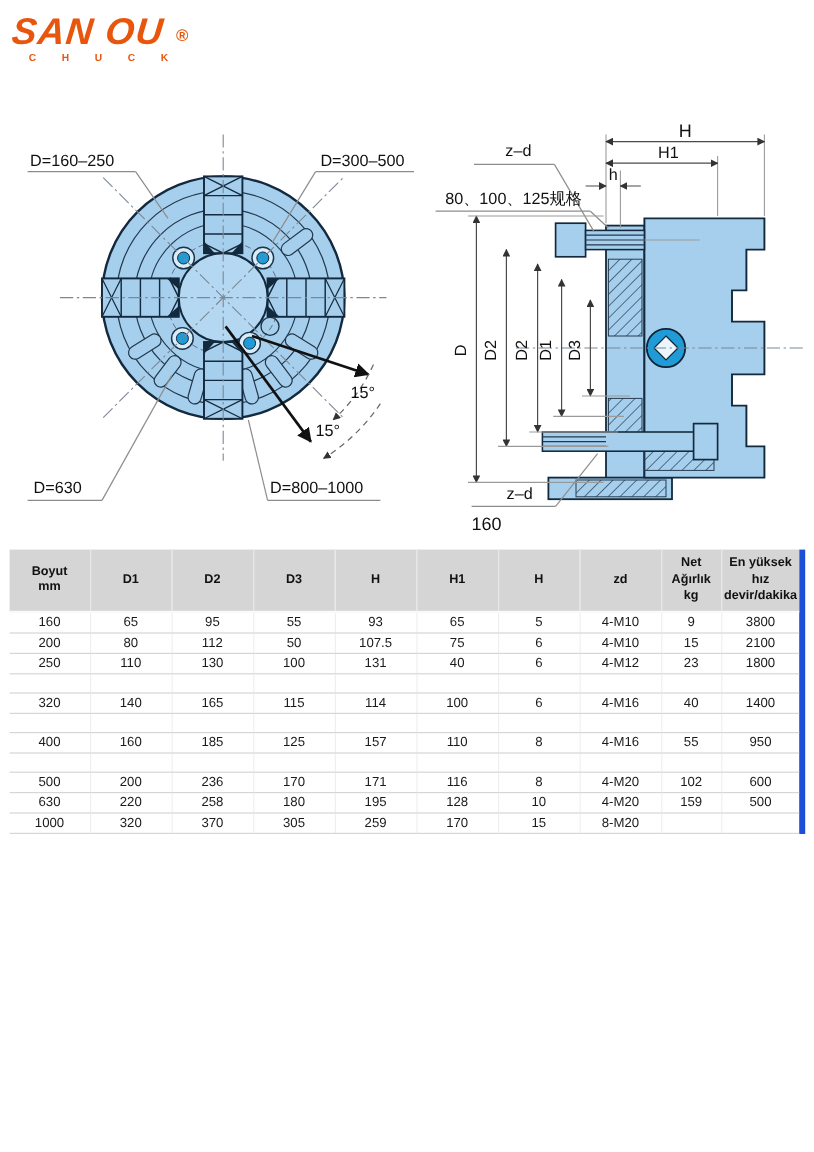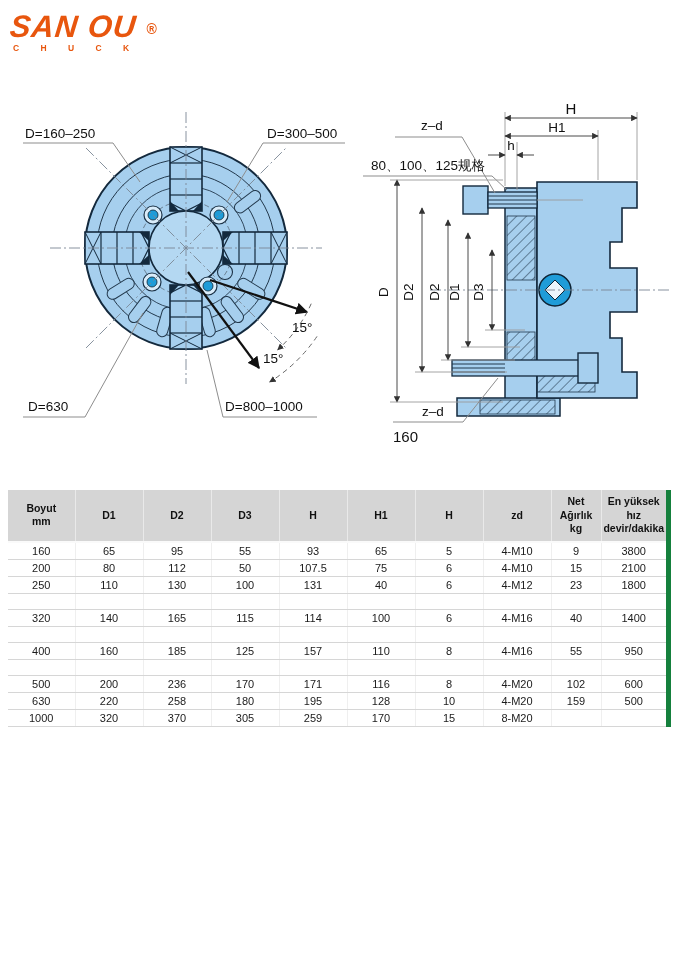--- a/index.html
+++ b/index.html
@@ -6,39 +6,39 @@
   .page { position:relative; width:678px; height:960px; background:#ffffff;
           font-family:"Liberation Sans", sans-serif; overflow:hidden; }
 
   
   .logo { position:absolute; left:10px; top:11px; }
   .logo-row { display:flex; align-items:flex-start; }
   .logo-main { color:#e8560e; font-style:italic; font-weight:bold; font-size:31px;
                line-height:1; transform:skewX(-6deg); letter-spacing:1px; white-space:nowrap; }
   .logo-reg { color:#e8560e; font-size:14px; font-weight:bold; margin-left:10px; margin-top:10px; }
   .logo-sub { color:#e8560e; font-weight:bold; font-size:8.5px; letter-spacing:9.5px;
-              margin-top:1px; margin-left:3px; white-space:nowrap; }
+              margin-top:1px; margin-left:14px; white-space:nowrap; }
 
   
   .front-view { position:absolute; left:5px; top:95px; }
   .side-view  { position:absolute; left:355px; top:90px; }
   svg text { font-family:"Liberation Sans", sans-serif; fill:#111; }
   .lbl  { font-size:13.5px; }
   .lbl-big { font-size:15px; }
   .leader { stroke:#8d8d8d; stroke-width:1; fill:none; }
   .dim    { stroke:#4a4a4a; stroke-width:1; fill:none; }
   .ext    { stroke:#9a9a9a; stroke-width:0.9; fill:none; }
   .cline  { stroke:#7b8794; stroke-width:0.9; stroke-dasharray:11 3 2 3; fill:none; }
   .body-line { stroke:#13293d; fill:#a6cfee; }
   .thin   { stroke:#22384c; stroke-width:1; fill:none; }
   .boldarrow { stroke:#111; stroke-width:2.2; fill:none; }
   .dasharc { stroke:#666; stroke-width:1; stroke-dasharray:5 4; fill:none; }
 
   
-  .table-wrap { position:absolute; left:8px; top:458px; border-right:5px solid #15803d;margin-top:32px; }
+  .table-wrap { position:absolute; left:8px; top:458px; border-right:5px solid #1d4ed8; }
   table.spec { border-collapse:collapse; table-layout:fixed; width:658px; }
   table.spec th { background:#d5d5d5; font-size:10.5px; font-weight:bold; color:#111;
                   padding:5px 1px; white-space:pre-line; line-height:1.3;
                   border-right:1px solid #e9e9e9; border-bottom:2px solid #fafafa;
                   vertical-align:middle; text-align:center; }
   table.spec td { font-size:11px; text-align:center; color:#1b1b1b; height:16px;
                   padding:0 1px; border-bottom:1px solid #d6d6d6; border-right:1px solid #efefef; }
   table.spec th:last-child, table.spec td:last-child { border-right:none; }
   table.spec tr.spacer td { height:15px; }
 </style>

